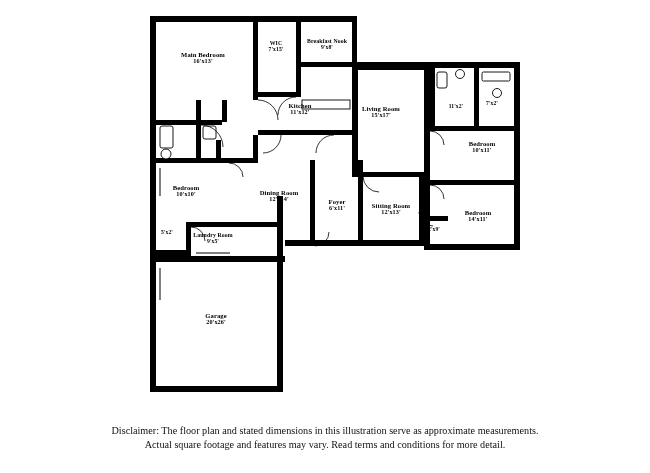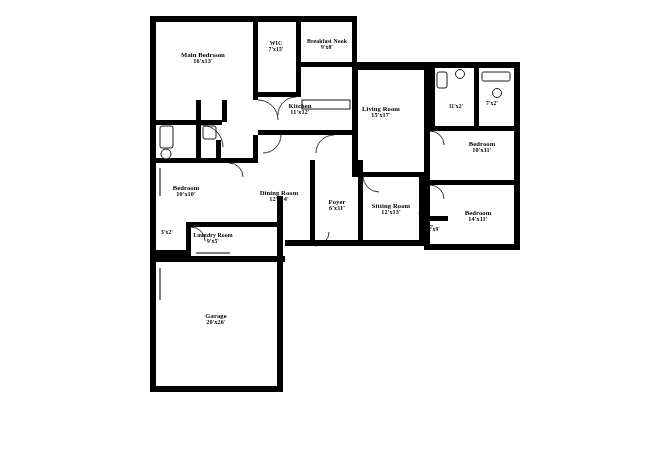--- a/index.html
+++ b/index.html
@@ -244,14 +244,18 @@
   </div>
   <div class="label small" style="left:213px; top:238px;">
     <span class="nm">Laundry Room</span>
     <span class="dim">9'x5'</span>
   </div>
   <div class="label" style="left:216px; top:319px;">
     <span class="nm">Garage</span>
     <span class="dim">20'x26'</span>
   </div>
 
+  <div class="disclaimer">
+    <span>Disclaimer: The floor plan and stated dimensions in this illustration serve as approximate measurements.</span>
+    <span>Actual square footage and features may vary. Read terms and conditions for more detail.</span>
+  </div>
 
 </div>
 
 </body></html>

